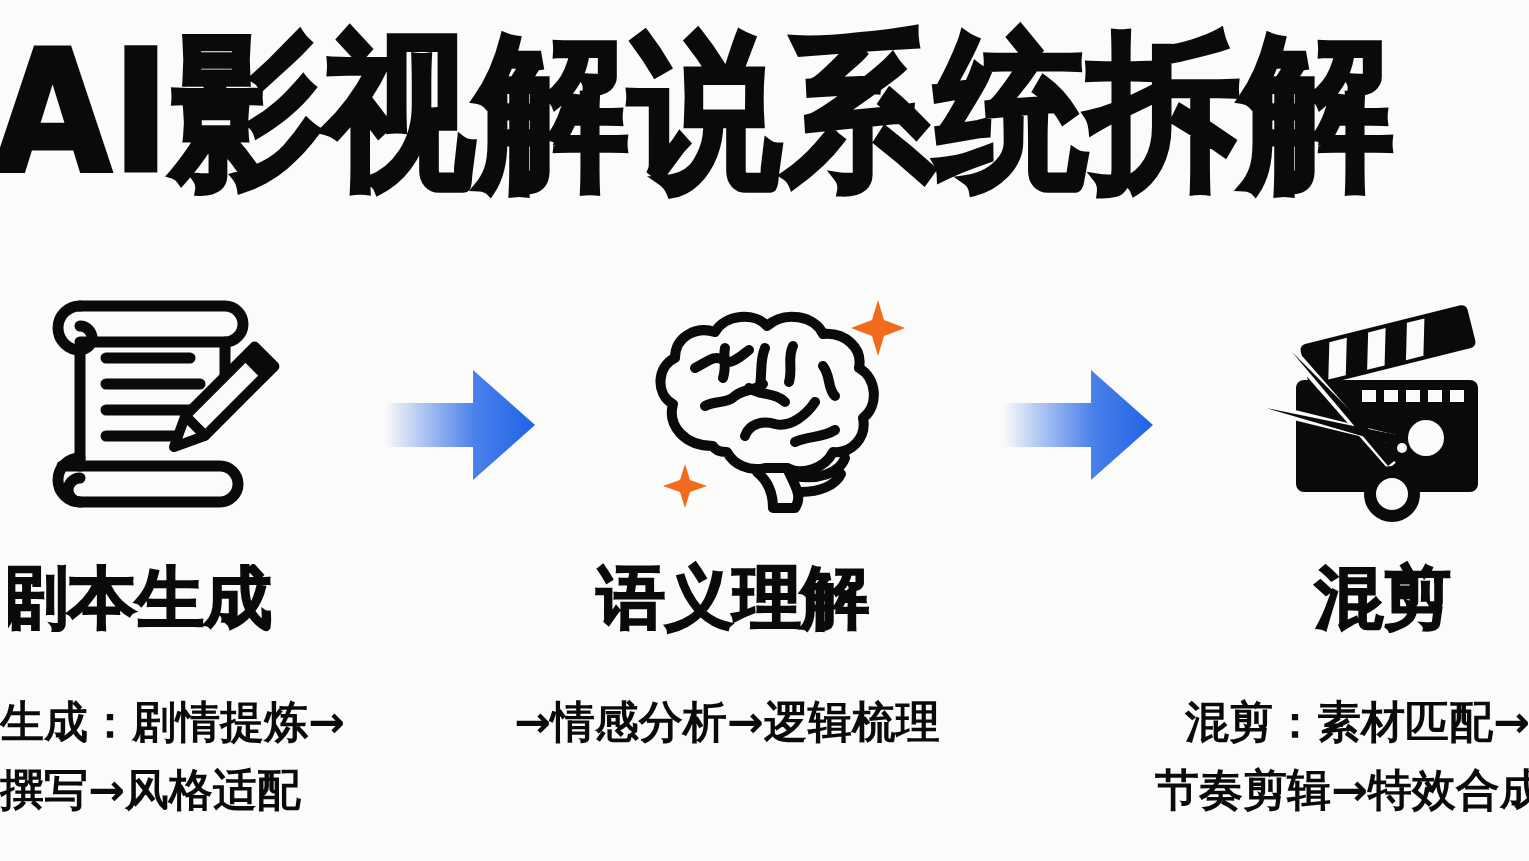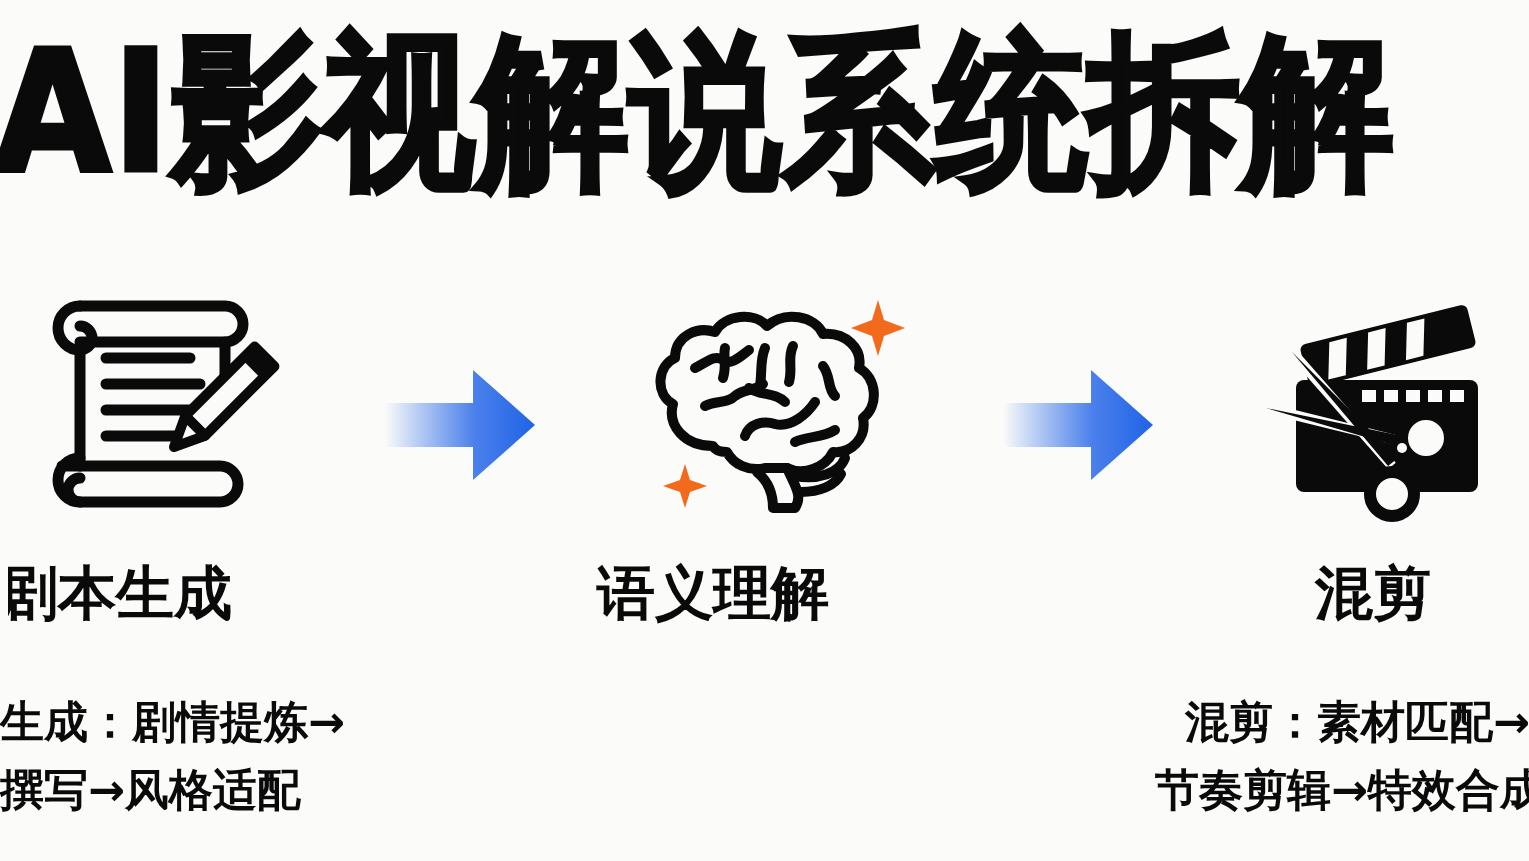--- a/index.html
+++ b/index.html
@@ -10,21 +10,21 @@
     color: #0a0a0a;
   }
   .title {
     position: absolute; left: -6px; top: 28px; white-space: nowrap;
     font-size: 168px; font-weight: 900; letter-spacing: 2px; line-height: 1;
     -webkit-text-stroke: 5px #0a0a0a; transform: scaleX(0.9); transform-origin: left top;
   }
   .icon { position: absolute; }
   .arrow { position: absolute; }
   .stage-title {
-    position: absolute; white-space: nowrap; font-size: 58px; font-weight: 400;
+    position: absolute; white-space: nowrap; font-size: 68px; font-weight: 700;
     -webkit-text-stroke: 2px #0a0a0a; line-height: 1;
   }
   .stage-desc {
     position: absolute; white-space: nowrap; font-size: 44px; font-weight: 700;
     line-height: 68px;
   }
   .stage-desc span { display: block; }
 </style>
 </head>
 <body>
@@ -122,17 +122,18 @@
 
 <div class="stage-title" style="left:0px;top:564px;clip-path:inset(0 0 0 8px)">剧本生成</div>
 <div class="stage-title" style="left:597px;top:564px">语义理解</div>
 <div class="stage-title" style="left:1315px;top:564px">混剪</div>
 
 <div class="stage-desc" style="left:-88px;top:688px">
   <span>剧本生成：剧情提炼→</span>
   <span>文案撰写→风格适配</span>
 </div>
 <div class="stage-desc" style="left:514px;top:688px;text-align:center">
+  <span>→情感分析→逻辑梳理</span>
 </div>
 <div class="stage-desc" style="left:1155px;top:688px">
   <span style="padding-left:30px">混剪：素材匹配→</span>
   <span>节奏剪辑→特效合成</span>
 </div>
 
 </body></html>

